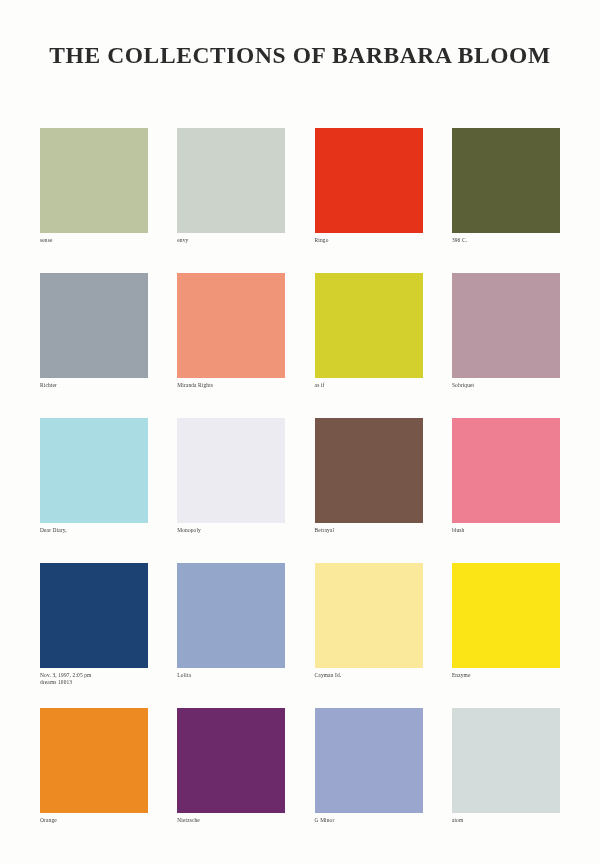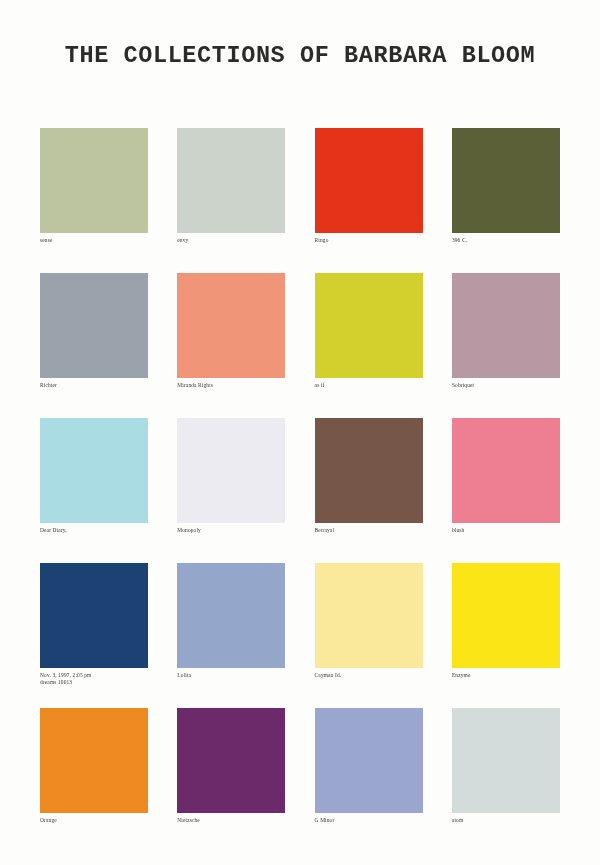--- a/index.html
+++ b/index.html
@@ -19,21 +19,21 @@
     height: 865px;
     position: relative;
     background: #fdfdfc;
   }
   .page-title {
     position: absolute;
     top: 42px;
     left: 0;
     width: 600px;
     text-align: center;
-    font-family: Liberation Mono, monospace;
+    font-family: Liberation Serif, serif;
     font-size: 23.5px;
     font-weight: 700;
     letter-spacing: 0.6px;
     color: #2b2b2b;
     white-space: nowrap;
   }
   .swatch-grid {
     position: absolute;
     top: 128px;
     left: 40px;

